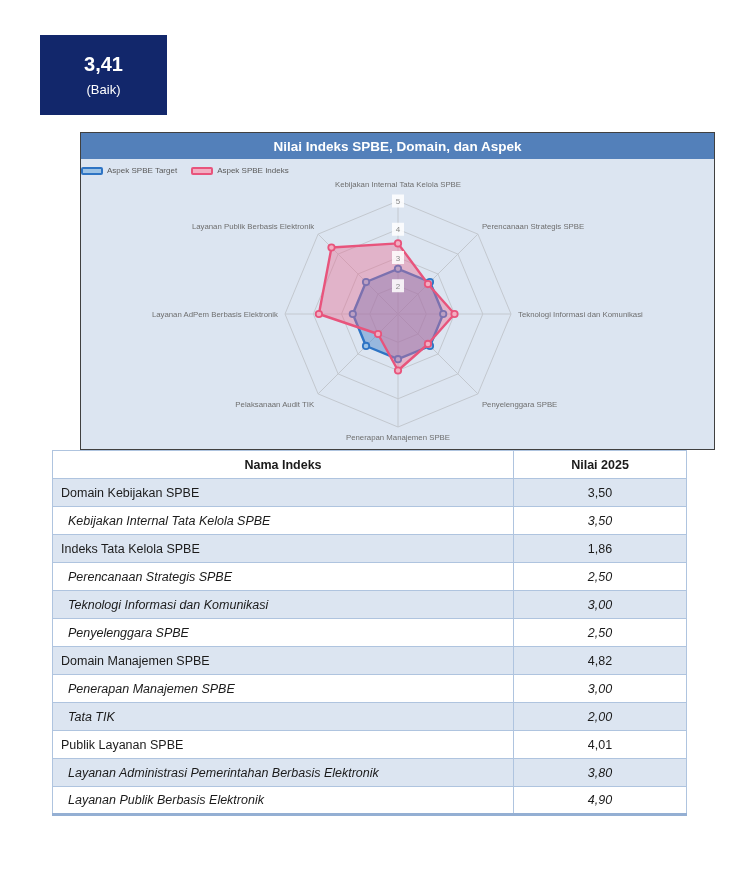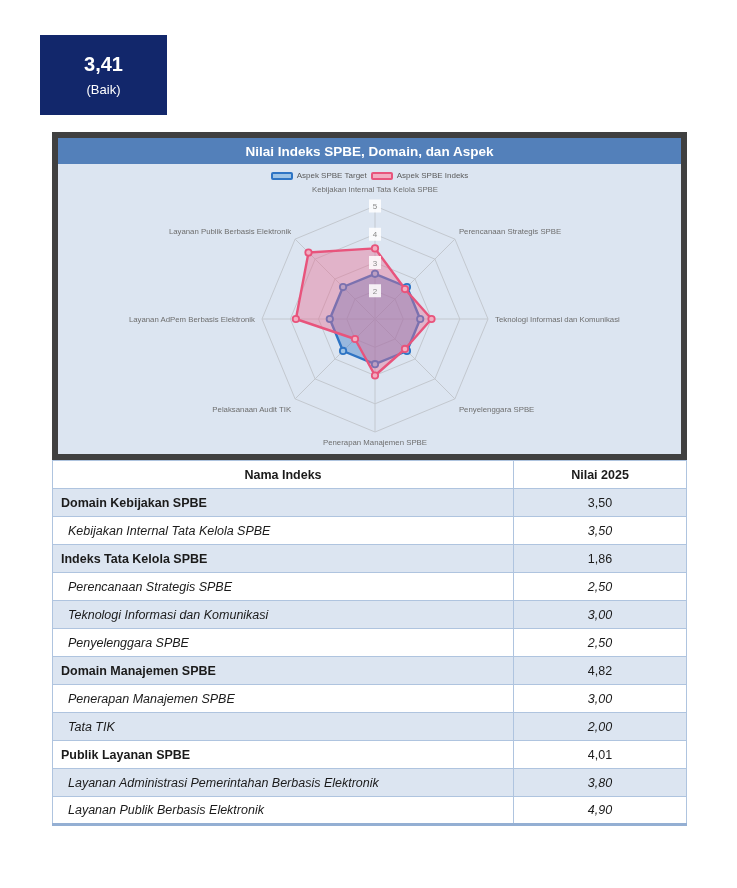--- a/index.html
+++ b/index.html
@@ -10,42 +10,42 @@
   .header-row { display: flex; margin: 35px 37px 0 40px; gap: 17px; }
   .title-box { width: 516px; height: 80px; background: #12276B; color: #fff;
     display: flex; align-items: center; padding: 8px 10px; }
   .title-box h1 { font-size: 15.5px; font-weight: bold; line-height: 1.55; letter-spacing: .2px; }
   .score-box { width: 127px; height: 80px; background: #12276B; color: #fff;
     display: flex; flex-direction: column; align-items: center; justify-content: center; gap: 6px; }
   .score-value { font-size: 20px; font-weight: bold; }
   .score-label { font-size: 13px; }
 
   
-  .chart-panel { margin: 17px 0 0 52px; width: 635px; border: 6px solid #404040; }
+  .chart-panel { margin: 17px 0 0 80px; width: 635px; border: 1px solid #404040; }
   .chart-title-bar { height: 26px; background: #5380BA; color: #fff;
     display: flex; align-items: center; justify-content: center;
     font-size: 13.5px; font-weight: bold; }
   .chart-body { position: relative; height: 290px; background: #DCE5F1; }
   .legend { position: absolute; top: 7px; left: 0; right: 0;
-    display: flex; justify-content: center; align-items: center; gap: 4px; }
+    display: flex; align-items: center; gap: 14px; }
   .legend-item { display: flex; align-items: center; gap: 4px; cursor: pointer; }
   .legend-swatch { width: 22px; height: 8px; border-radius: 2px; border: 2px solid; display: inline-block; }
   .legend-label { font-size: 8px; color: #5a5a5a; }
   #radar-svg { position: absolute; left: 0; top: 0; }
 
   
   .index-table { margin-left: 52px; width: 635px; border-collapse: collapse;
     font-size: 12.5px; color: #1b1b1b; border: 1px solid #AFC4DF; border-bottom: 3px solid #94AFD3; }
   .index-table th, .index-table td { border: 1px solid #AFC4DF; height: 28px; padding: 4px 8px; }
   .index-table th { font-weight: bold; text-align: center; background: #fff; }
   .index-table td.val { text-align: center; width: 173px; }
   .index-table tbody tr:nth-child(odd) { background: #DCE5F1; }
   .index-table tbody tr:nth-child(even) { background: #ffffff; }
   tr.total td { font-weight: bold; }
-  tr.domain td.name { font-weight: bold; margin-left: 16px; }
+  tr.domain td.name { font-weight: normal; margin-left: 16px; }
   tr.aspect td { font-style: italic; }
   tr.aspect td.name { padding-left: 15px; }
 </style>
 </head>
 <body>
 
 <div class="header-row">
   <div class="score-box">
     <div class="score-value">3,41</div>
     <div class="score-label">(Baik)</div>

